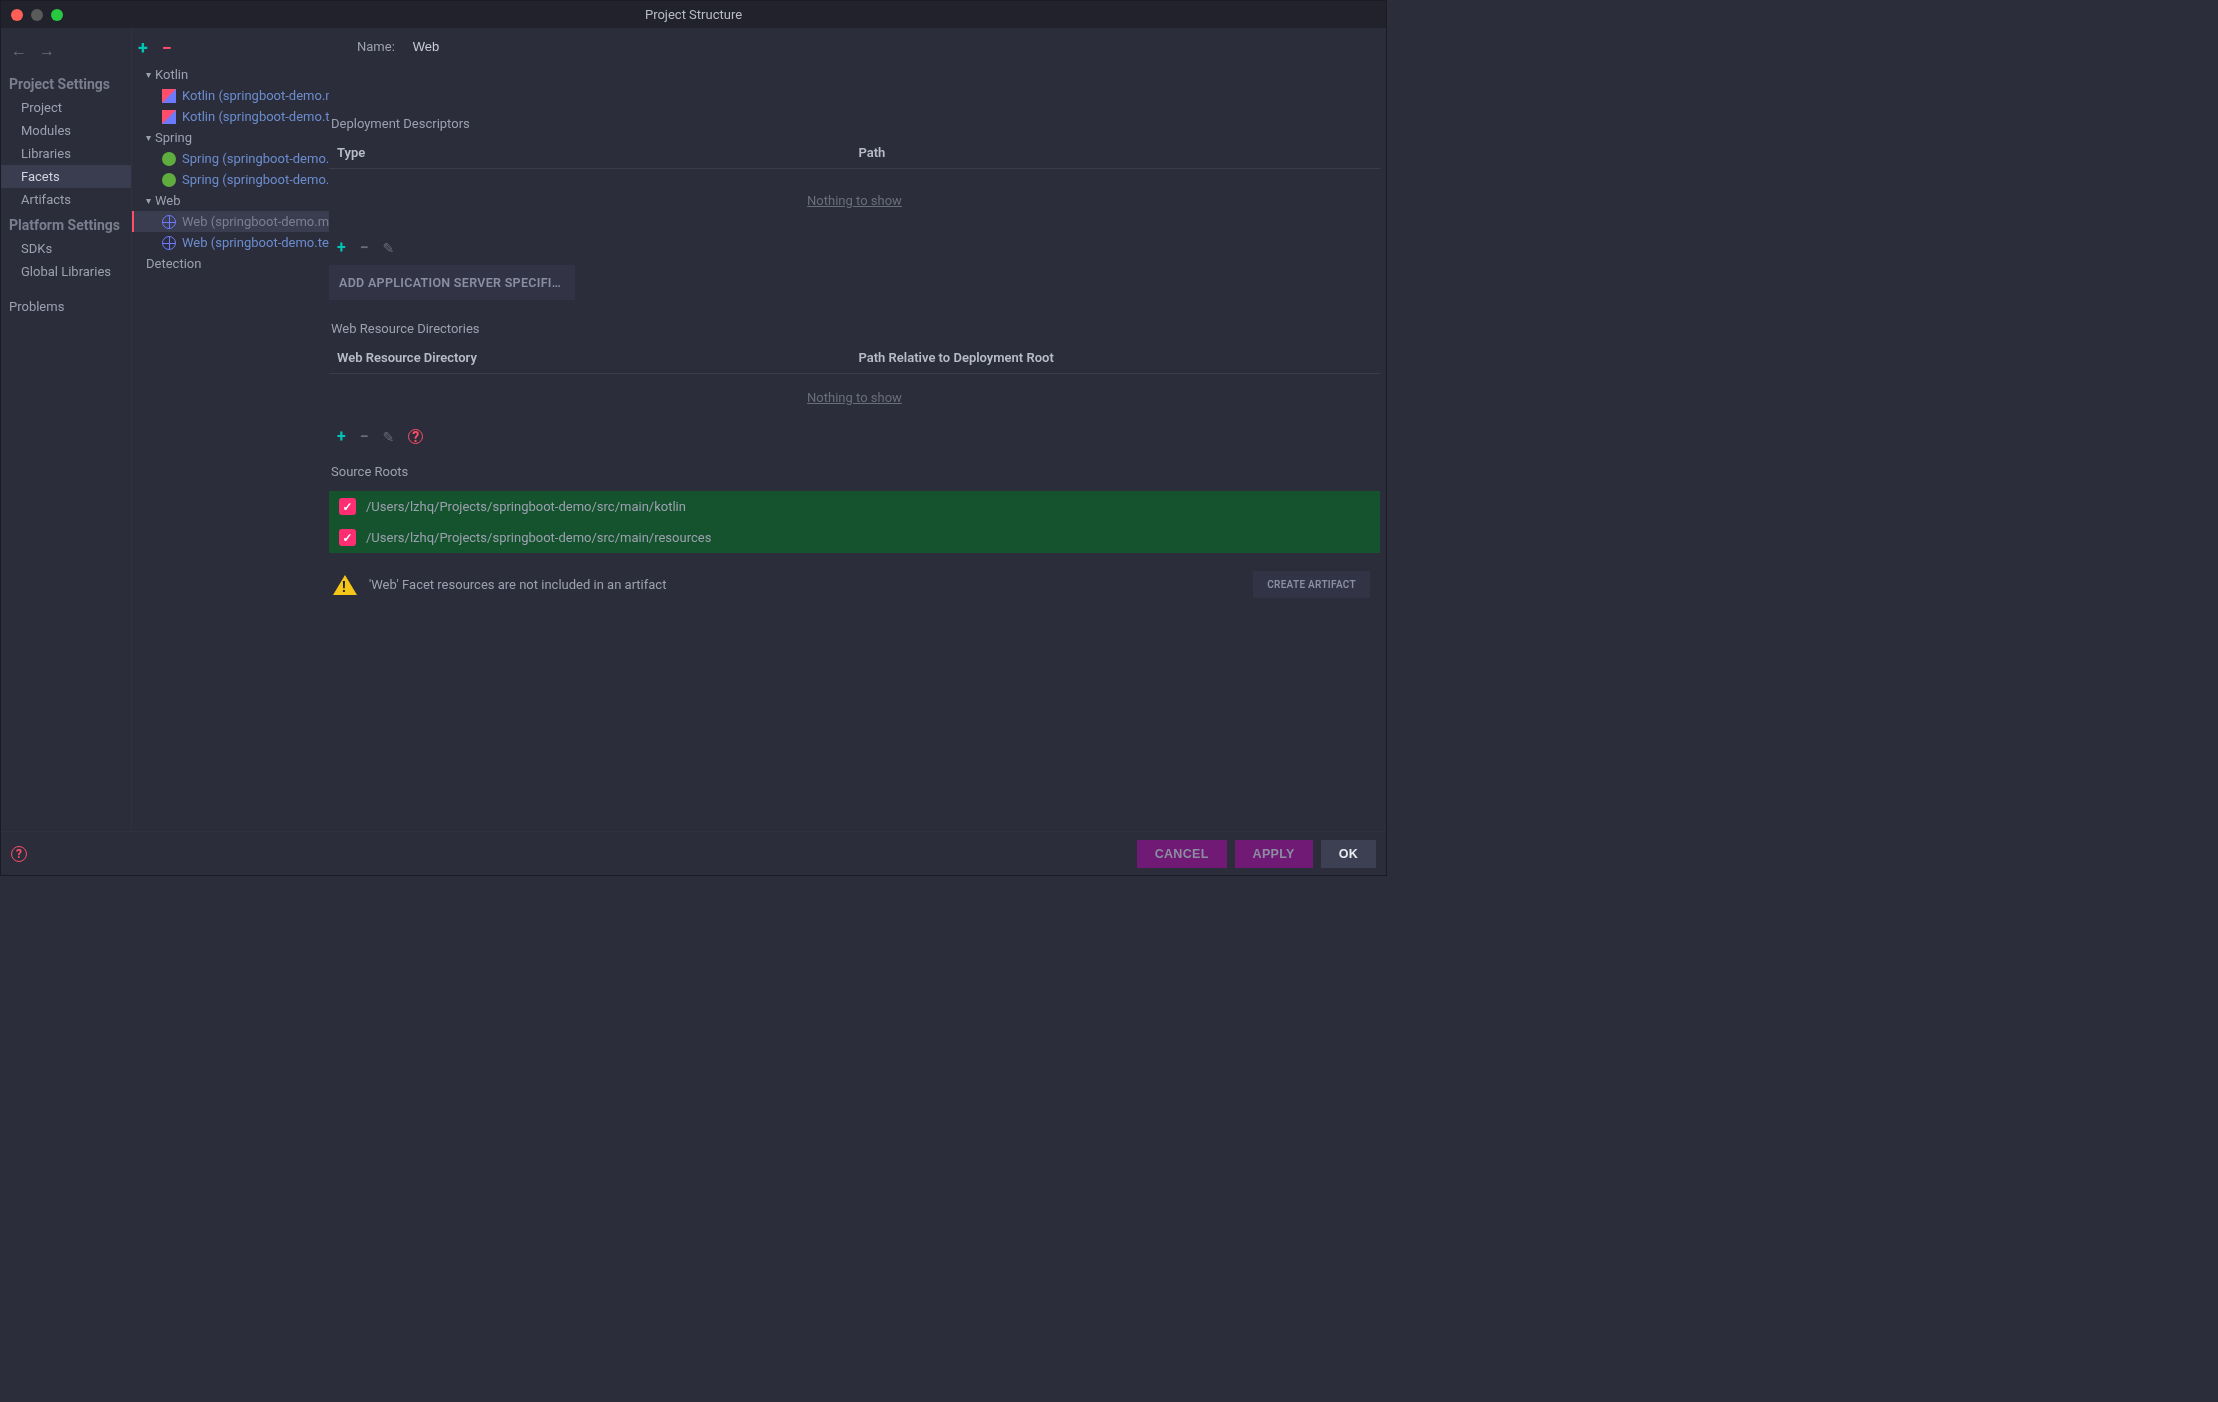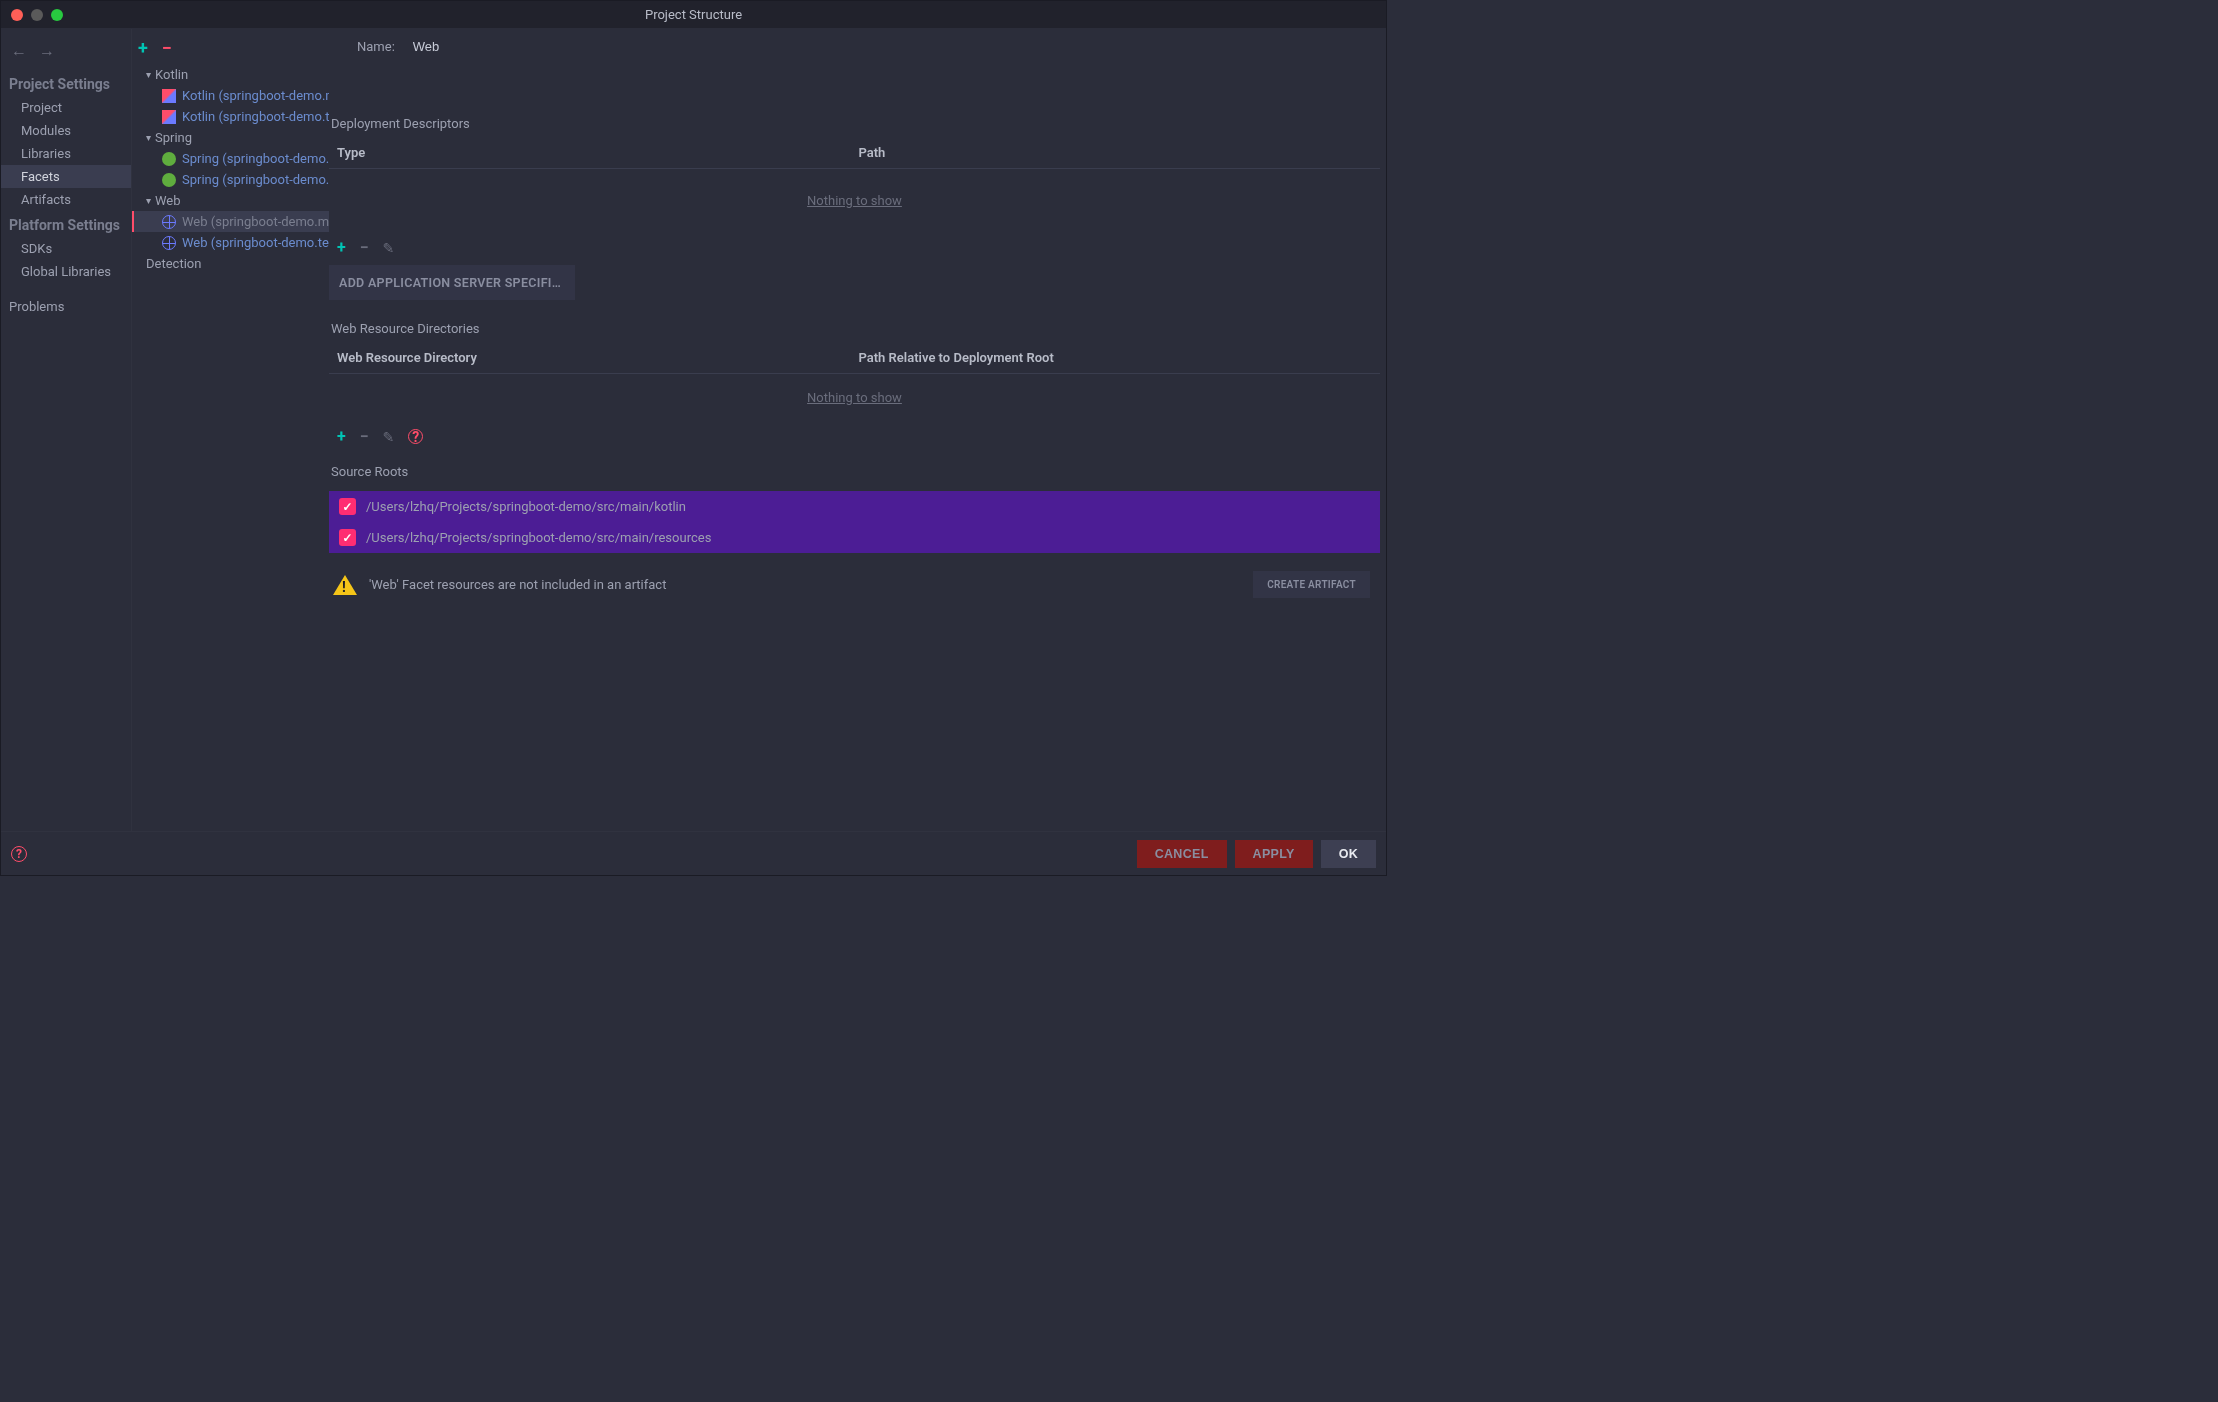--- a/index.html
+++ b/index.html
@@ -175,21 +175,21 @@
   letter-spacing: 0.3px;
   cursor: pointer;
   display: inline-block;
   margin: 4px 0 12px 0;
   white-space: nowrap;
   overflow: hidden;
   text-overflow: ellipsis;
   max-width: 246px;
 }
 .source-list {
-  background: #4c1d95;
+  background: #14532d;
   margin: 4px 0 10px 0;
 }
 .source-row {
   display: flex;
   align-items: center;
   gap: 10px;
   padding: 7px 10px;
 }
 .checkbox {
   width: 17px; height: 17px;
@@ -259,21 +259,21 @@
   font-size: 12px;
   cursor: pointer;
 }
 .footer-buttons { display: flex; gap: 8px; }
 .btn {
   padding: 7px 18px;
   font-size: 12.5px;
   font-weight: 600;
   letter-spacing: 0.3px;
   cursor: pointer;
-  background: #7f1d1d;
+  background: #701a75;
   color: #8a8ea0;
   border: none;
 }
 .btn.primary { background: #3d3f52; color: #e8eaf0; }
 .content-scroll { flex: 1; overflow-y: auto; padding-right: 6px; margin-top: 44px; }
 </style>
 </head>
 <body>
 
 <div class="window">

